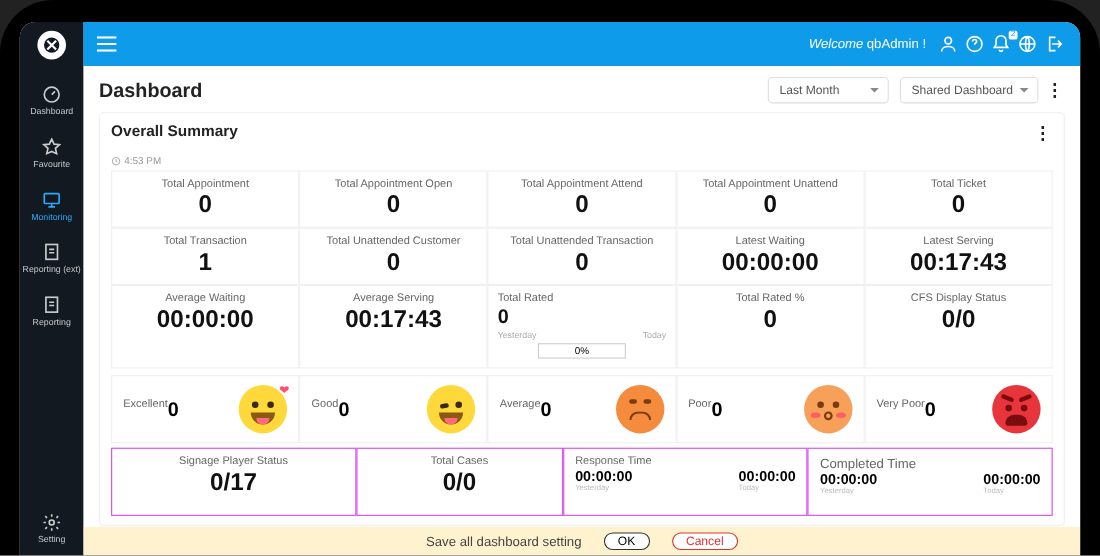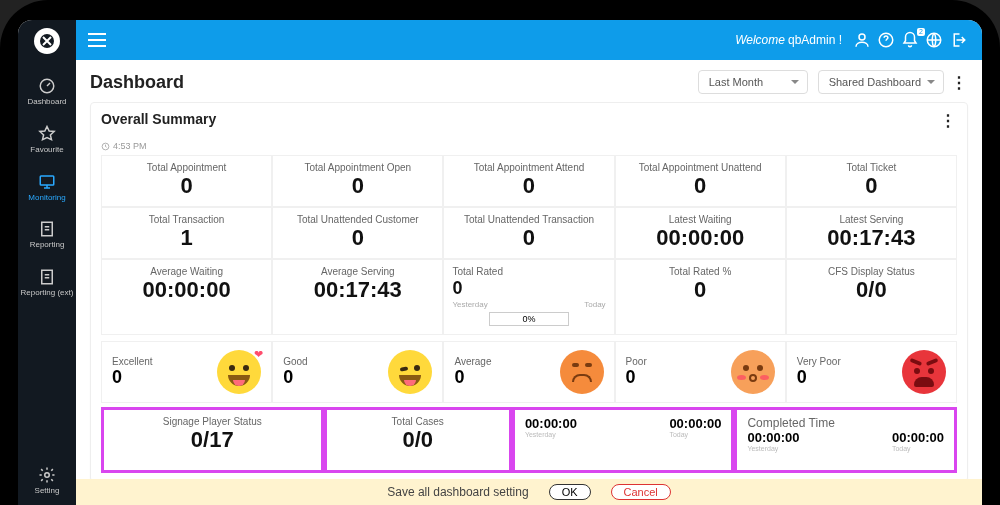--- a/index.html
+++ b/index.html
@@ -35,21 +35,21 @@
 .grid5{display:grid;grid-template-columns:repeat(5,1fr)}
 .cell{border:1px solid #f0f0f0;padding:6px 8px 8px 8px;display:flex;flex-direction:column;align-items:center;justify-content:flex-start;min-height:52px}
 .cell .lbl{font-size:10px;color:#666;text-align:center;margin-bottom:2px}
 .cell .val{font-size:22px;font-weight:600;color:#111;line-height:1}
 .cell.left{align-items:flex-start}
 .cell.left .lbl{text-align:left}
 .rated{position:relative}
 .rated .pair{display:flex;justify-content:space-between;width:100%;font-size:8px;color:#aaa;margin-top:3px}
 .rated .bar{border:1px solid #ccc;width:80px;margin:3px auto 0;font-size:9px;text-align:center;padding:1px 0}
 .feel{display:flex;align-items:center;gap:6px}
-.feel .txt{display:flex;flex-direction:column}
+.feel .txt{display:flex;flex-direction:row}
 .feel .txt .lbl{font-size:10px;color:#666}
 .feel .txt .val{font-size:18px;font-weight:600}
 .face{width:44px;height:44px;border-radius:50%;position:relative;flex-shrink:0;margin-left:auto}
 .eye{position:absolute;width:6px;height:6px;border-radius:50%;background:#3a2a10;top:15px}
 .eye.l{left:12px}.eye.r{right:12px}
 .mouth{position:absolute;left:50%;transform:translateX(-50%)}
 .excellent{background:#ffd93b}
 .excellent .mouth{bottom:8px;width:22px;height:11px;background:#8a5a12;border-radius:0 0 20px 20px}
 .excellent .tongue{position:absolute;bottom:8px;left:50%;transform:translateX(-50%);width:12px;height:6px;background:#ff6b7a;border-radius:0 0 10px 10px}
 .excellent .heart{position:absolute;top:-2px;right:-2px;color:#ff4d6d;font-size:11px}
@@ -67,21 +67,21 @@
 .poor .mouth{bottom:12px;width:8px;height:8px;border:2px solid #7a3b10;border-radius:50%}
 .vpoor{background:#e8353b}
 .vpoor .brow{position:absolute;width:12px;height:3.5px;background:#7a0c10;top:10px;border-radius:2px}
 .vpoor .brow.l{left:8px;transform:rotate(22deg)}
 .vpoor .brow.r{right:8px;transform:rotate(-22deg)}
 .vpoor .eye{background:#7a0c10;top:18px}
 .vpoor .mouth{bottom:7px;width:20px;height:10px;background:#7a0c10;border-radius:14px 14px 4px 4px}
 .row-feel{display:grid;grid-template-columns:repeat(5,1fr);margin-top:6px}
 .row-feel>div{border:1px solid #f0f0f0;padding:8px 10px}
 .row-time{display:grid;grid-template-columns:1.3fr 1.1fr 1.3fr 1.3fr;margin-top:4px}
-.row-time>div{border:3px solid #d946ef;padding:6px 10px 18px}
+.row-time>div{border:1px solid #d946ef;padding:6px 10px 18px}
 .time-pair{display:flex;justify-content:space-between;gap:8px}
 .time-pair .col{display:flex;flex-direction:column;align-items:flex-start}
 .time-pair .v{font-size:13px;font-weight:600}
 .time-pair .s{font-size:7px;color:#bbb}
 .savebar{position:absolute;left:0;right:0;bottom:0;background:#fff3cf;padding:5px 0;display:flex;justify-content:center;align-items:center;gap:20px;font-size:12px;color:#444}
 .btn{border:1.5px solid #333;border-radius:12px;padding:1px 12px;font-size:11px;background:#fff;cursor:pointer}
 .btn.cancel{border-color:#d33;color:#d33}
 svg{display:block}
 </style>
 </head>
@@ -115,28 +115,28 @@
             <rect x="3" y="4" width="18" height="12" rx="1"></rect>
             <path d="M8 20h8M12 16v4"></path>
           </svg>
       <span>Monitoring</span>
     </div>
     <div class="nav-item">
       <svg class="ico" width="18" height="18" viewBox="0 0 24 24" fill="none" stroke="#ccc" stroke-width="2">
             <rect x="5" y="3" width="14" height="18"></rect>
             <path d="M9 9h6M9 13h6"></path>
           </svg>
-      <span>Reporting</span>
+      <span>Reporting (ext)</span>
     </div>
     <div class="nav-item">
       <svg class="ico" width="18" height="18" viewBox="0 0 24 24" fill="none" stroke="#ccc" stroke-width="2">
             <rect x="5" y="3" width="14" height="18"></rect>
             <path d="M9 9h6M9 13h6"></path>
           </svg>
-      <span>Reporting (ext)</span>
+      <span>Reporting</span>
     </div>
     <div class="sidebar-spacer"></div>
     <div class="nav-item">
       <svg class="ico" width="18" height="18" viewBox="0 0 24 24" fill="none" stroke="#ccc" stroke-width="2">
             <circle cx="12" cy="12" r="3"></circle>
             <path d="M12 2v3M12 19v3M4.2 4.2l2.1 2.1M17.7 17.7l2.1 2.1M2 12h3M19 12h3M4.2 19.8l2.1-2.1M17.7 6.3l2.1-2.1"></path>
           </svg>
       <span>Setting</span>
     </div>
   </div>
@@ -348,20 +348,21 @@
         <div class="row-time">
           <div class="cell">
                 <div class="lbl">Signage Player Status</div>
                 <div class="val">0/17</div>
               </div>
           <div class="cell">
                 <div class="lbl">Total Cases</div>
                 <div class="val">0/0</div>
               </div>
           <div>
+            <div class="lbl" style="font-size:10px;color:#666">Response Time</div>
             <div class="time-pair">
               <div class="col">
                     <span class="v">00:00:00</span>
                     <span class="s">Yesterday</span>
                   </div>
               <div class="col">
                     <span class="v">00:00:00</span>
                     <span class="s">Today</span>
                   </div>
             </div>

